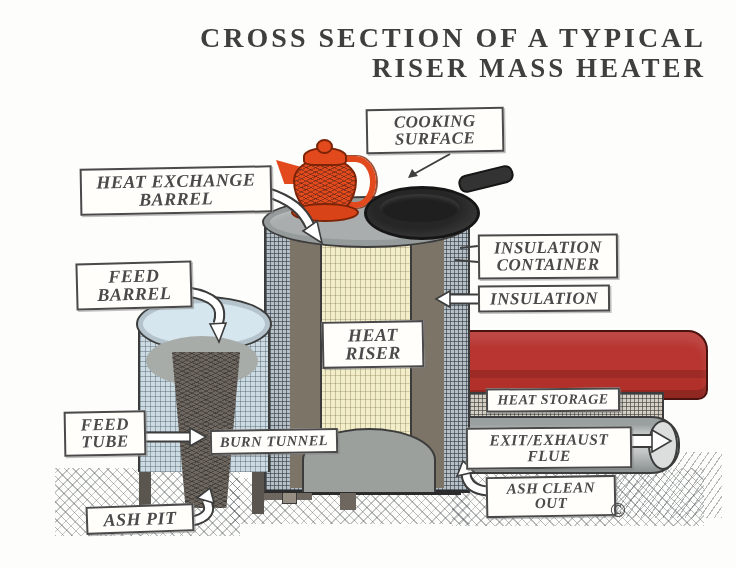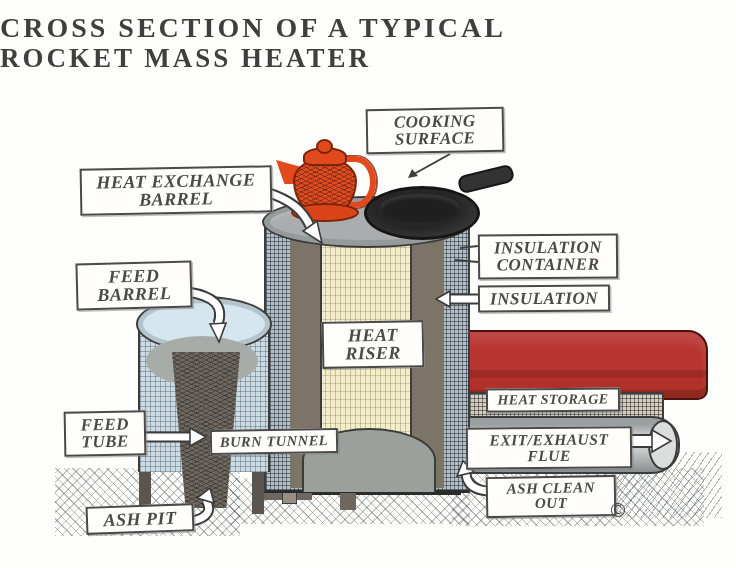--- a/index.html
+++ b/index.html
@@ -1,20 +1,20 @@
 <!DOCTYPE html>
 <html><head>
 <meta charset="utf-8">
 <style>
   html,body{margin:0;padding:0;background:#ffffff;}
   .canvas{position:relative;width:736px;height:568px;background:#fdfdfb;overflow:hidden;
           font-family:"Liberation Serif",serif;}
   .abs{position:absolute;}
   
-  .title{position:absolute;left:0;top:12px;width:706px;text-align:left;color:#3f3f3f;
+  .title{position:absolute;left:0;top:22px;width:706px;text-align:right;color:#3f3f3f;
          font-weight:bold;letter-spacing:3px;line-height:1.12;}
   .title .t1{font-size:28px;}
   .title .t2{font-size:27px;}
   
   .lbl{position:absolute;background:#fffefb;border:2px solid #4a4a4a;color:#4a4a4a;
        font-style:italic;font-weight:bold;text-align:center;white-space:pre-line;
        line-height:1.02;padding:3px 5px;z-index:7;letter-spacing:.5px;
        box-shadow:1.5px 1.5px 0 rgba(120,120,120,.45);}
   
   .ground{background-image:
@@ -44,21 +44,21 @@
   .thin-head{fill:#3f3f3f;}
   .copyright{position:absolute;font-size:21px;color:#4a4a4a;z-index:7;font-weight:bold;}
 </style>
 </head>
 <body>
 
 <div class="canvas">
 
   <div class="title">
     <div class="t1">CROSS SECTION OF A TYPICAL</div>
-    <div class="t2">ROCKET MASS HEATER</div>
+    <div class="t2">RISER MASS HEATER</div>
   </div>
 
   <div class="abs ground" style="left:55px;top:468px;width:185px;height:68px;"></div>
   <div class="abs ground" style="left:230px;top:478px;width:240px;height:46px;"></div>
   <div class="abs ground" style="left:452px;top:468px;width:252px;height:58px;"></div>
   <div class="abs ground-diag" style="left:596px;top:452px;width:126px;height:66px;"></div>
 
   <div class="abs" style="left:452px;top:330px;width:252px;height:66px;z-index:2;
               background:linear-gradient(180deg,#b83531 0 58%,#9e2a25 58% 70%,#b13029 70% 100%),#b13029;
               border:2px solid #4a1310;border-radius:16px 20px 10px 10px;

